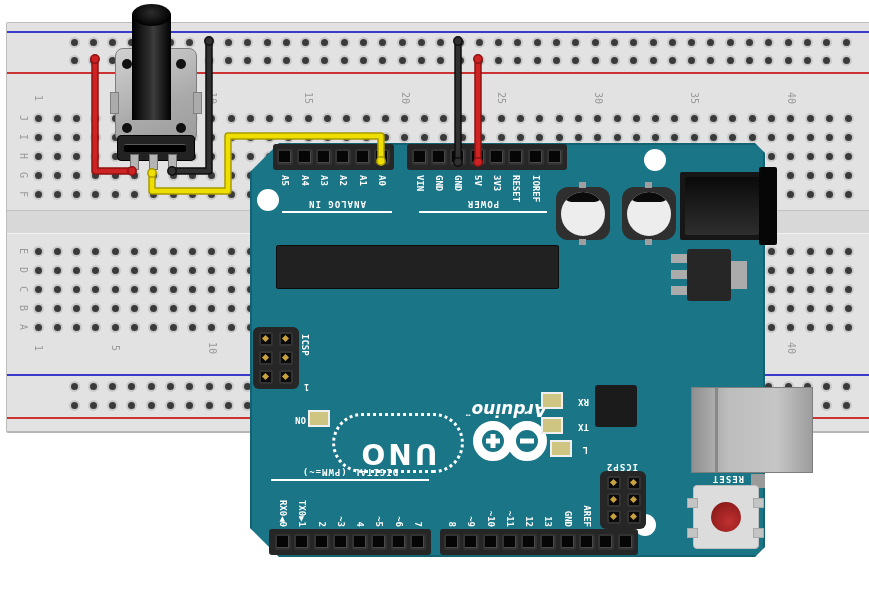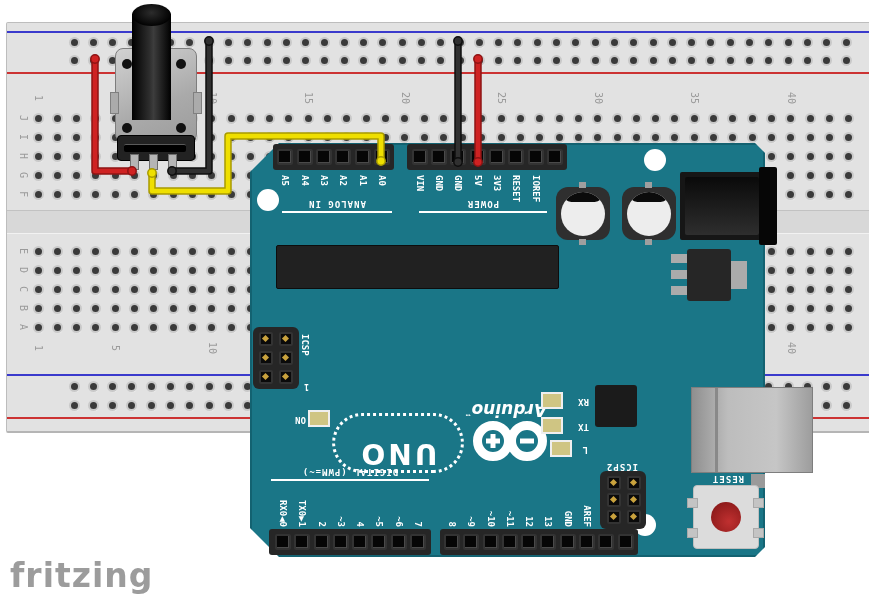--- a/index.html
+++ b/index.html
@@ -942,14 +942,13 @@
       <path d="M458,41 L458,162" fill="none" stroke="#0e0e0e" stroke-width="7.5" stroke-linecap="round" stroke-linejoin="round"></path>
       <path d="M458,41 L458,162" fill="none" stroke="#303030" stroke-width="4.5" stroke-linecap="round" stroke-linejoin="round"></path>
       <circle cx="458" cy="41" r="4.2" fill="#303030" stroke="#0e0e0e" stroke-width="1.5"></circle>
       <circle cx="458" cy="162" r="4.2" fill="#303030" stroke="#0e0e0e" stroke-width="1.5"></circle>
       <path d="M478,59 L478,162" fill="none" stroke="#8e1414" stroke-width="7.5" stroke-linecap="round" stroke-linejoin="round"></path>
       <path d="M478,59 L478,162" fill="none" stroke="#cf2222" stroke-width="4.5" stroke-linecap="round" stroke-linejoin="round"></path>
       <circle cx="478" cy="59" r="4.2" fill="#cf2222" stroke="#8e1414" stroke-width="1.5"></circle>
       <circle cx="478" cy="162" r="4.2" fill="#cf2222" stroke="#8e1414" stroke-width="1.5"></circle>
     </svg>
 
-  <div id="fritzing-logo">fritzing</div>
 </div>
 
 </body></html>

